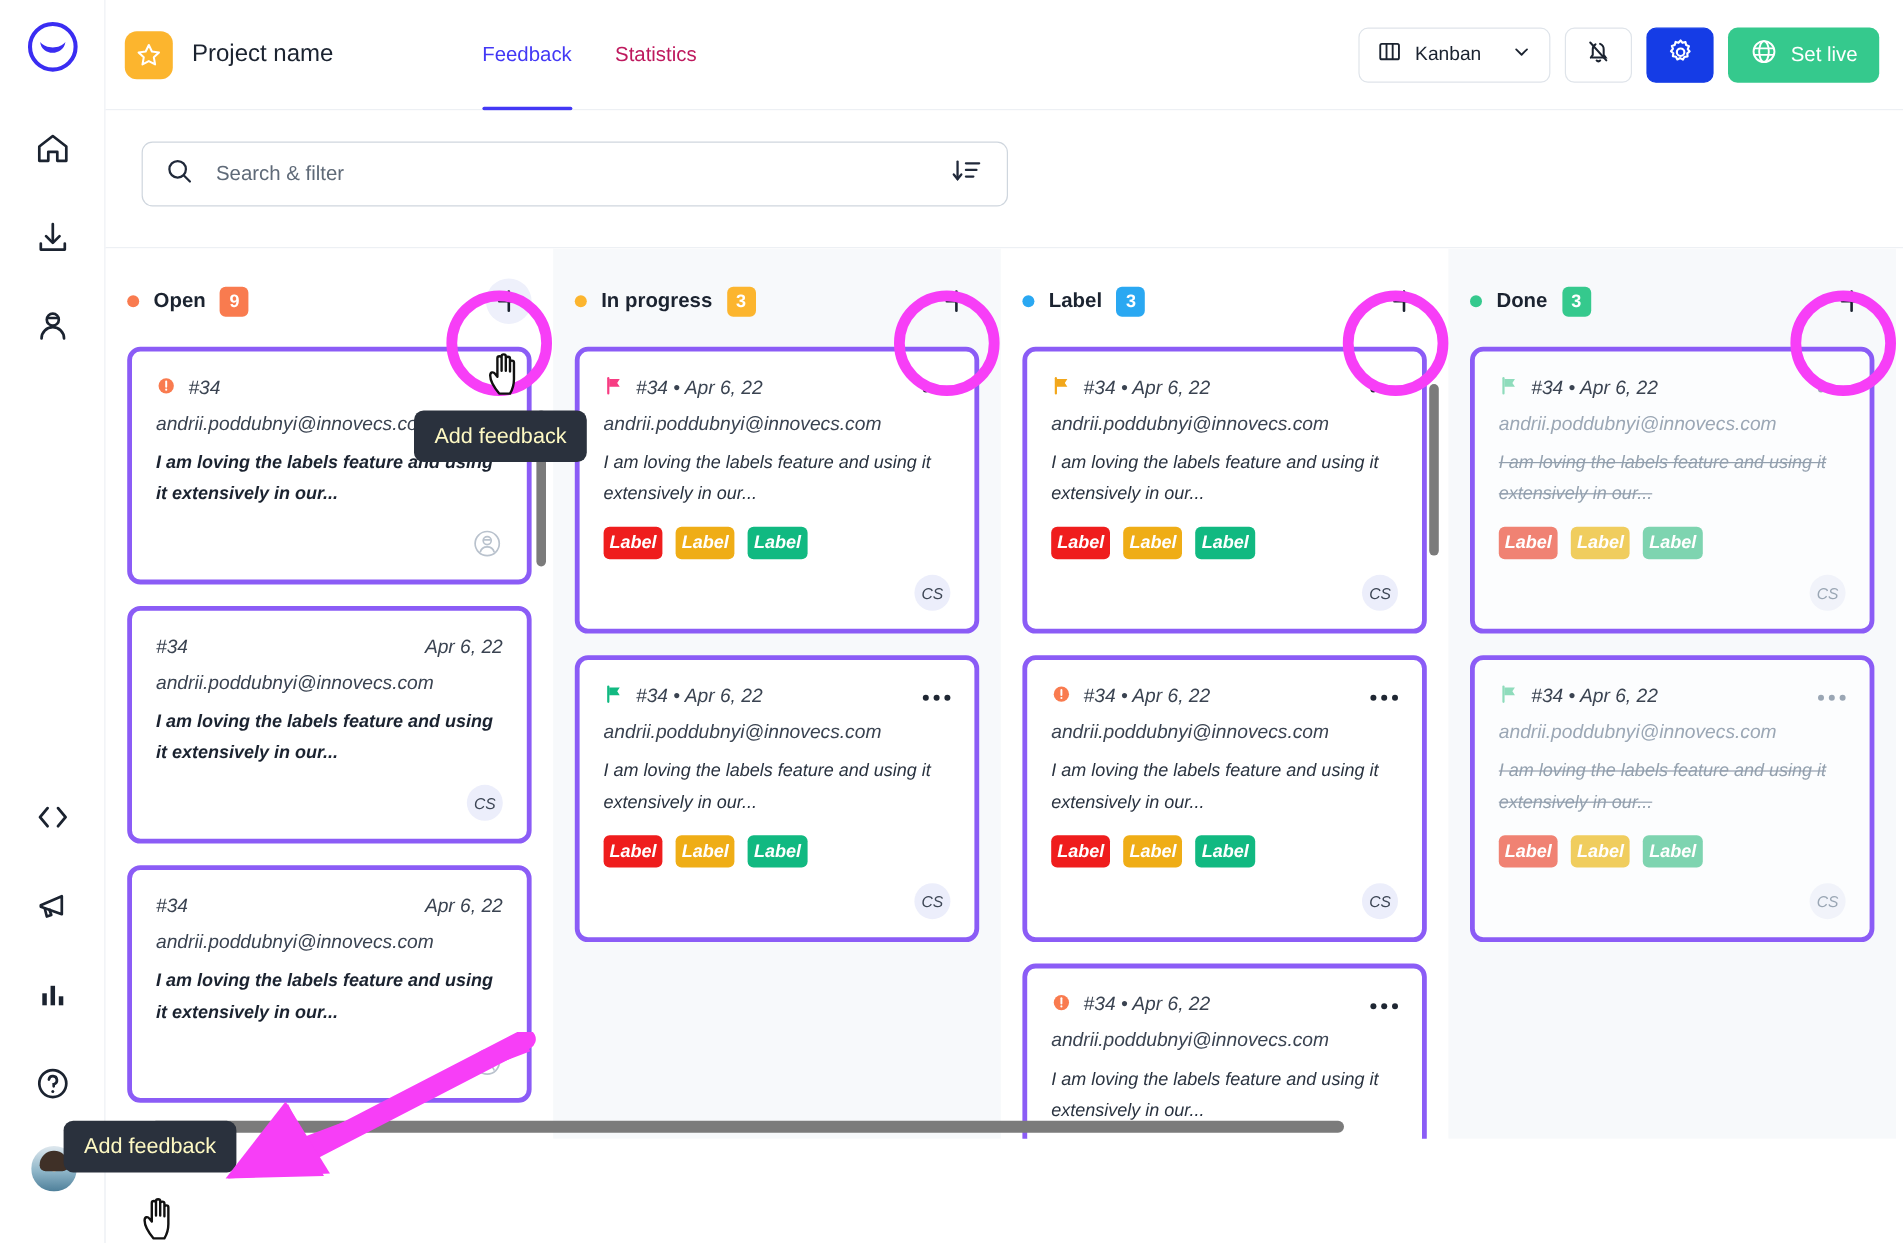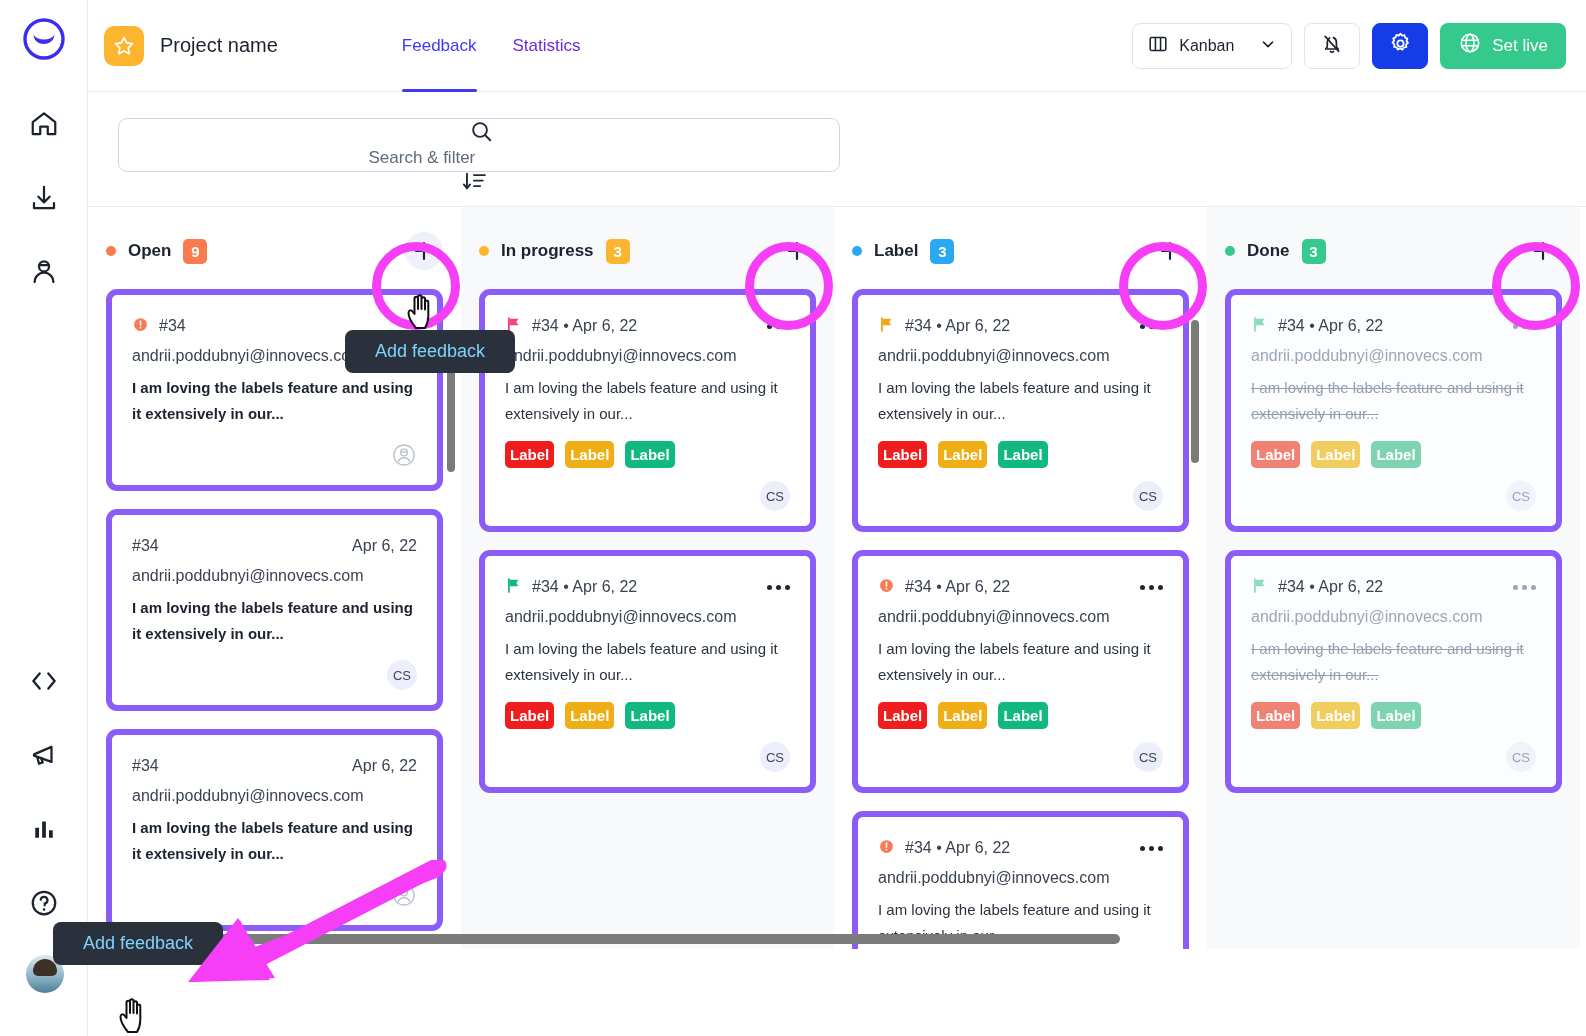--- a/index.html
+++ b/index.html
@@ -45,21 +45,21 @@
     position: absolute; left: 88px; top: 0; width: 1498px; height: 92px;
     background:#fff; border-bottom: 1px solid #e9edf2;
     display:flex; align-items:center;
   }
   .proj-badge {
     width: 40px; height: 40px; border-radius: 10px; background: #fcb52e;
     display:flex; align-items:center; justify-content:center; margin-left:16px;
   }
   .proj-title { margin-left: 16px; font-size: 20px; color:#1b2330;text-align:right; }
   .tabs { display:flex; gap: 36px; margin-left: 124px; align-self: stretch; align-items:center; }
-  .tab { font-size: 17px; color:#6d28d9; cursor:pointer; position:relative; height:92px; display:flex; align-items:center; }
+  .tab { font-size: 17px; color:#be185d; cursor:pointer; position:relative; height:92px; display:flex; align-items:center; }
   .tab.active { color:#4338f5; }
   .tab.active::after {
     content:""; position:absolute; left:0; right:0; bottom:0; height:3px; background:#4338f5; border-radius:2px;
   }
   .top-actions { margin-left:auto; margin-right:20px; display:flex; align-items:flex-start; gap:12px; }
   .kanban-sel {
     height:46px; min-width:160px; border:1px solid #dfe4ea; border-radius:8px; background:#fff;
     display:flex; align-items:center; gap:10px; padding: 0 14px; cursor:pointer; font-size:16px; color:#1b2330;
   }
   .icon-btn {
@@ -72,21 +72,21 @@
     gap:10px; padding:0 18px; font-size:17px; cursor:pointer; border:none;
   }
 
   
   #searchrow {
     position:absolute; left:88px; top:92px; width:1498px; height:115px;
     background:#fff; border-bottom:1px solid #e9edf2;
   }
   .search-wrap {
     position:absolute; left:30px; top:26px; width:722px; height:54px;
-    border:1px solid #cfd6de; border-radius:9px; display:flex; align-items:center; background:#fff;flex-direction:column;
+    border:1px solid #cfd6de; border-radius:9px; display:flex; align-items:center; background:#fff;
   }
   .search-wrap input {
     flex:1; border:none; outline:none; font-size:17px; color:#2b3442; background:transparent;
     font-family:"Liberation Sans", sans-serif; padding: 0 4px;
   }
   .search-wrap input::placeholder { color:#5f6a78; }
 
   
   #board {
     position:absolute; left:88px; top:207px; width:1498px; height:742px;
@@ -105,22 +105,23 @@
   }
   .add-col {
     margin-left:auto; width:38px; height:38px; border-radius:50%; display:flex;
     align-items:center; justify-content:center; cursor:pointer; position:relative;
   }
   .add-col.hovered { background:#eef0fb; }
   .add-col svg { display:block; }
 
   .cards { margin-top: 18px; display:flex; flex-direction:column; gap:18px; }
   .card {
-    background:#fff; border:6px solid #8b5cf6; border-radius:11px; padding:20px 20px 16px 20px;
+    background:#fff; border:4px solid #8b5cf6; border-radius:11px; padding:20px 20px 16px 20px;
     cursor:pointer;
+    font-style:italic;
   }
   .card.muted { background:#fcfdfe; }
   .card-head { display:flex; align-items:center; height:22px; }
   .card-id { font-size:16px; color:#3a4351; margin-left:10px; }
   .card-id.first { margin-left:0; }
   .card-date-right { margin-left:auto; font-size:16px; color:#3a4351; }
   .kebab { margin-left:auto; display:flex; gap:4px; cursor:pointer; }
   .kebab i { width:5px; height:5px; border-radius:50%; background:#1f2733; display:block; }
   .card.muted .kebab i { background:#9aa6b4; }
   .card-email { margin-top:10px; font-size:16px; color:#3a4351; }
@@ -161,22 +162,22 @@
   .export {
     margin-left:auto; margin-right:38px; display:flex; align-items:center; gap:14px;
     font-size:19px; color:#2a3340; cursor:pointer;
   }
 
   
   .ring {
     position:absolute; border:9px solid #f73ef7; border-radius:50%; pointer-events:none;
   }
   .tooltip {
-    position:absolute; background:#2a313d; color:#7dd3fc; font-size:18px;
-    padding:11px 30px; border-radius:8px; pointer-events:none; white-space:nowrap;
+    position:absolute; background:#2a313d; color:#fef9c3; font-size:18px;
+    padding:11px 17px; border-radius:8px; pointer-events:none; white-space:nowrap;margin-top:12px;
   }
   .cursor-hand { position:absolute; pointer-events:none; }
   .arrow-svg { position:absolute; pointer-events:none; }
   .hscroll {
     position:absolute; height:10px; background:#7b7b7b; border-radius:5px; pointer-events:none;
   }
 </style>
 </head>
 <body>
 

